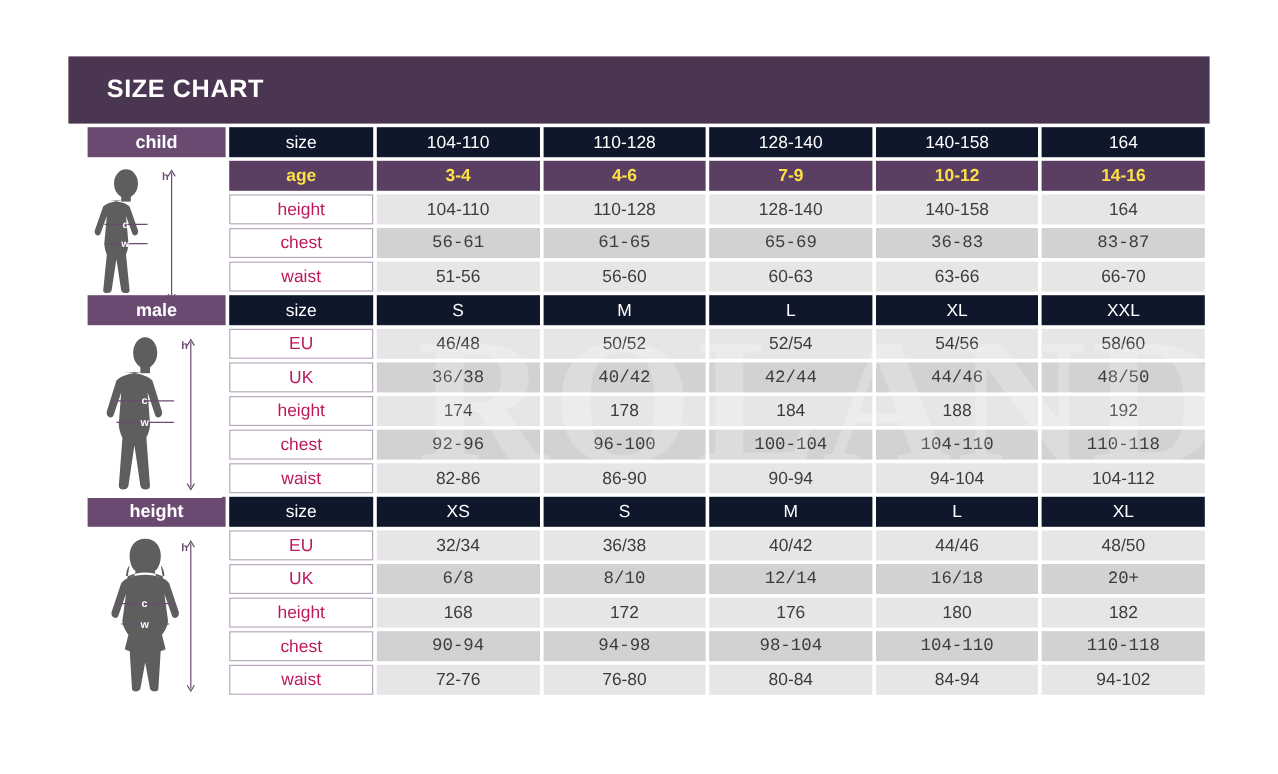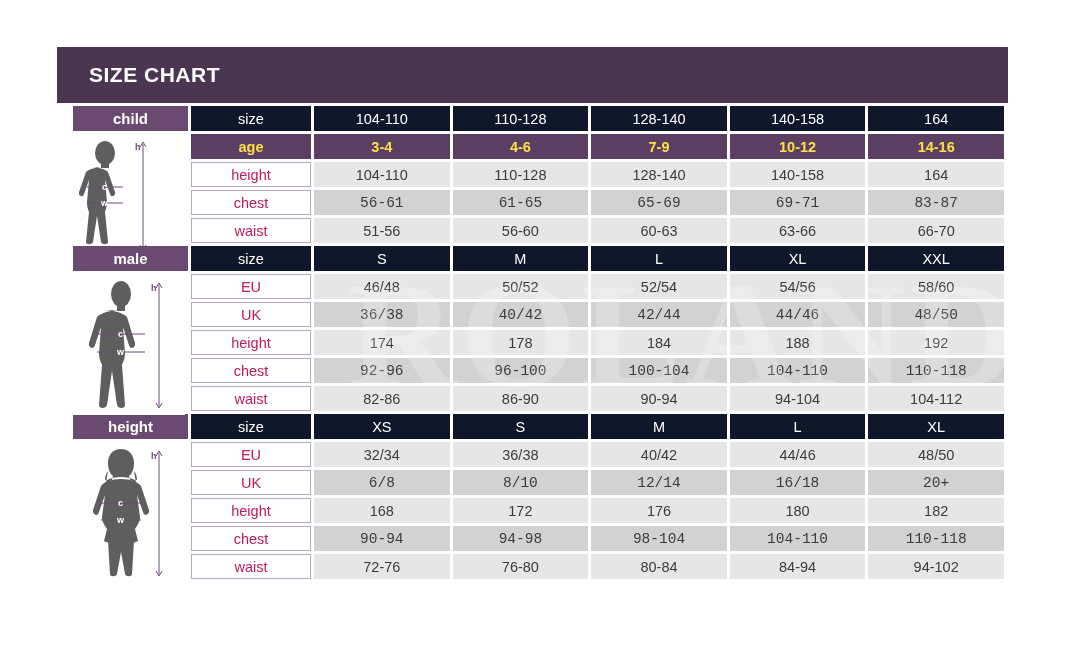--- a/index.html
+++ b/index.html
@@ -192,21 +192,21 @@
         <div class="cell c-val val-light">140-158</div>
         <div class="cell c-val val-light">164</div>
       </div>
 
       <div class="row">
         <div class="cell c-group blank"></div>
         <div class="cell c-label lbl-white">chest</div>
         <div class="cell c-val val-dark">56-61</div>
         <div class="cell c-val val-dark">61-65</div>
         <div class="cell c-val val-dark">65-69</div>
-        <div class="cell c-val val-dark">69-71</div>
+        <div class="cell c-val val-dark">36-83</div>
         <div class="cell c-val val-dark">83-87</div>
       </div>
 
       <div class="row">
         <div class="cell c-group blank"></div>
         <div class="cell c-label lbl-white">waist</div>
         <div class="cell c-val val-light">51-56</div>
         <div class="cell c-val val-light">56-60</div>
         <div class="cell c-val val-light">60-63</div>
         <div class="cell c-val val-light">63-66</div>

